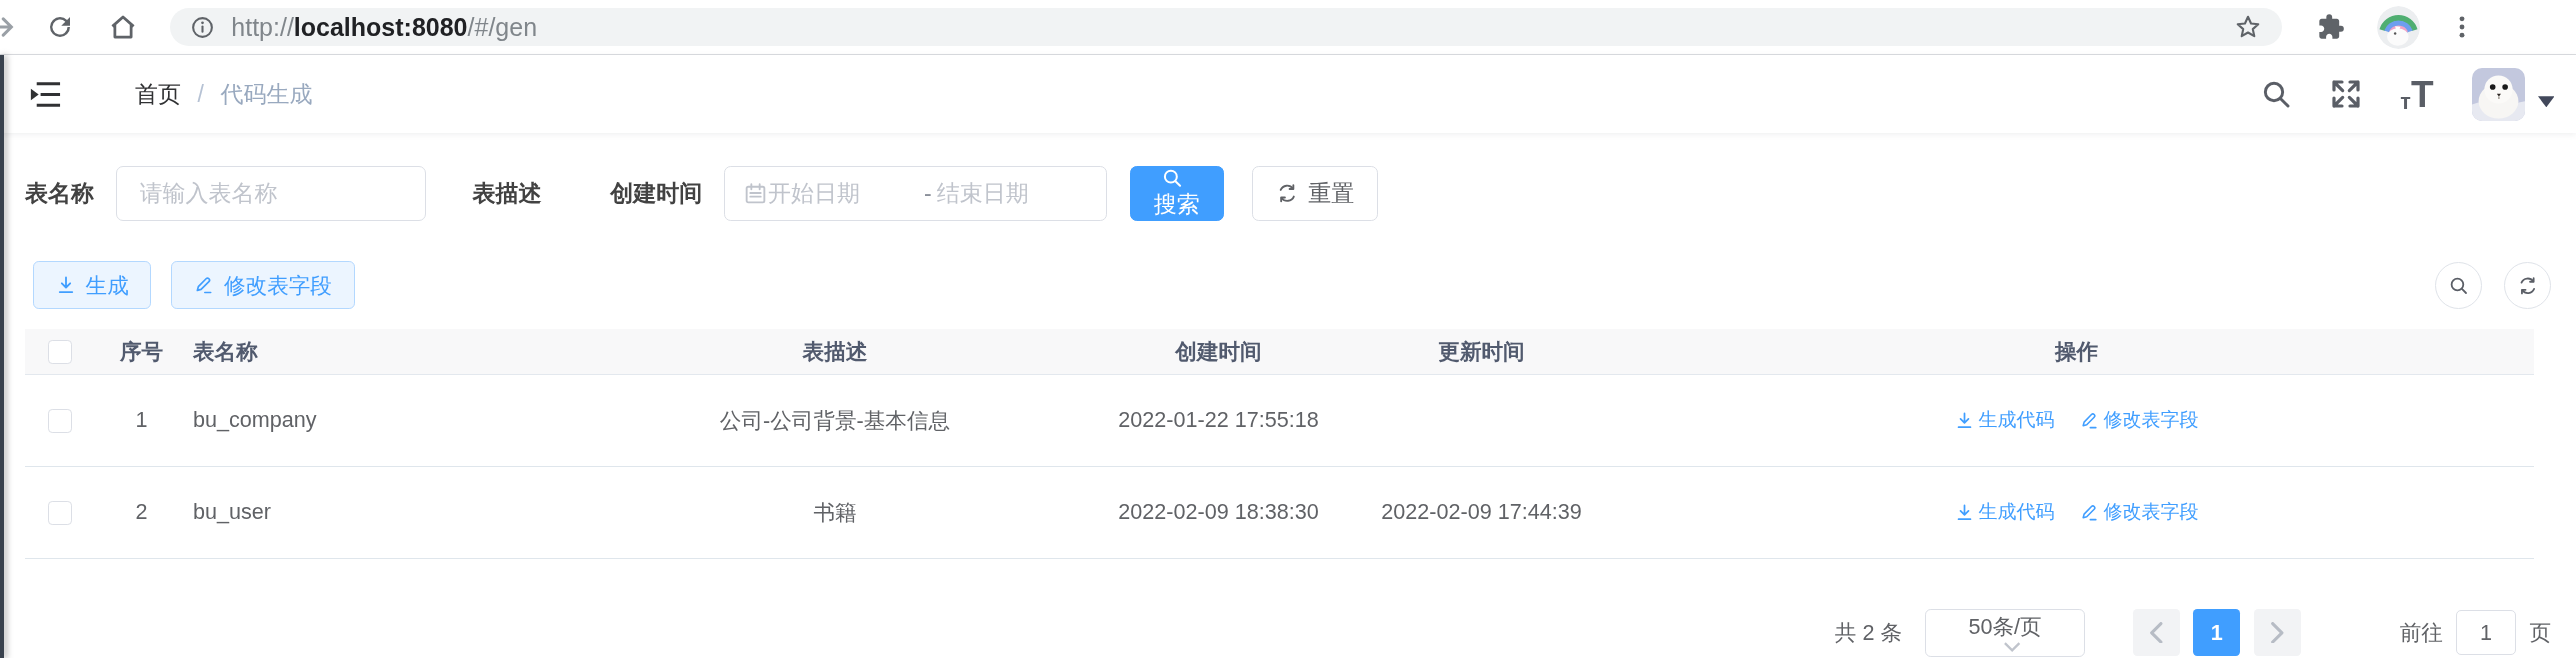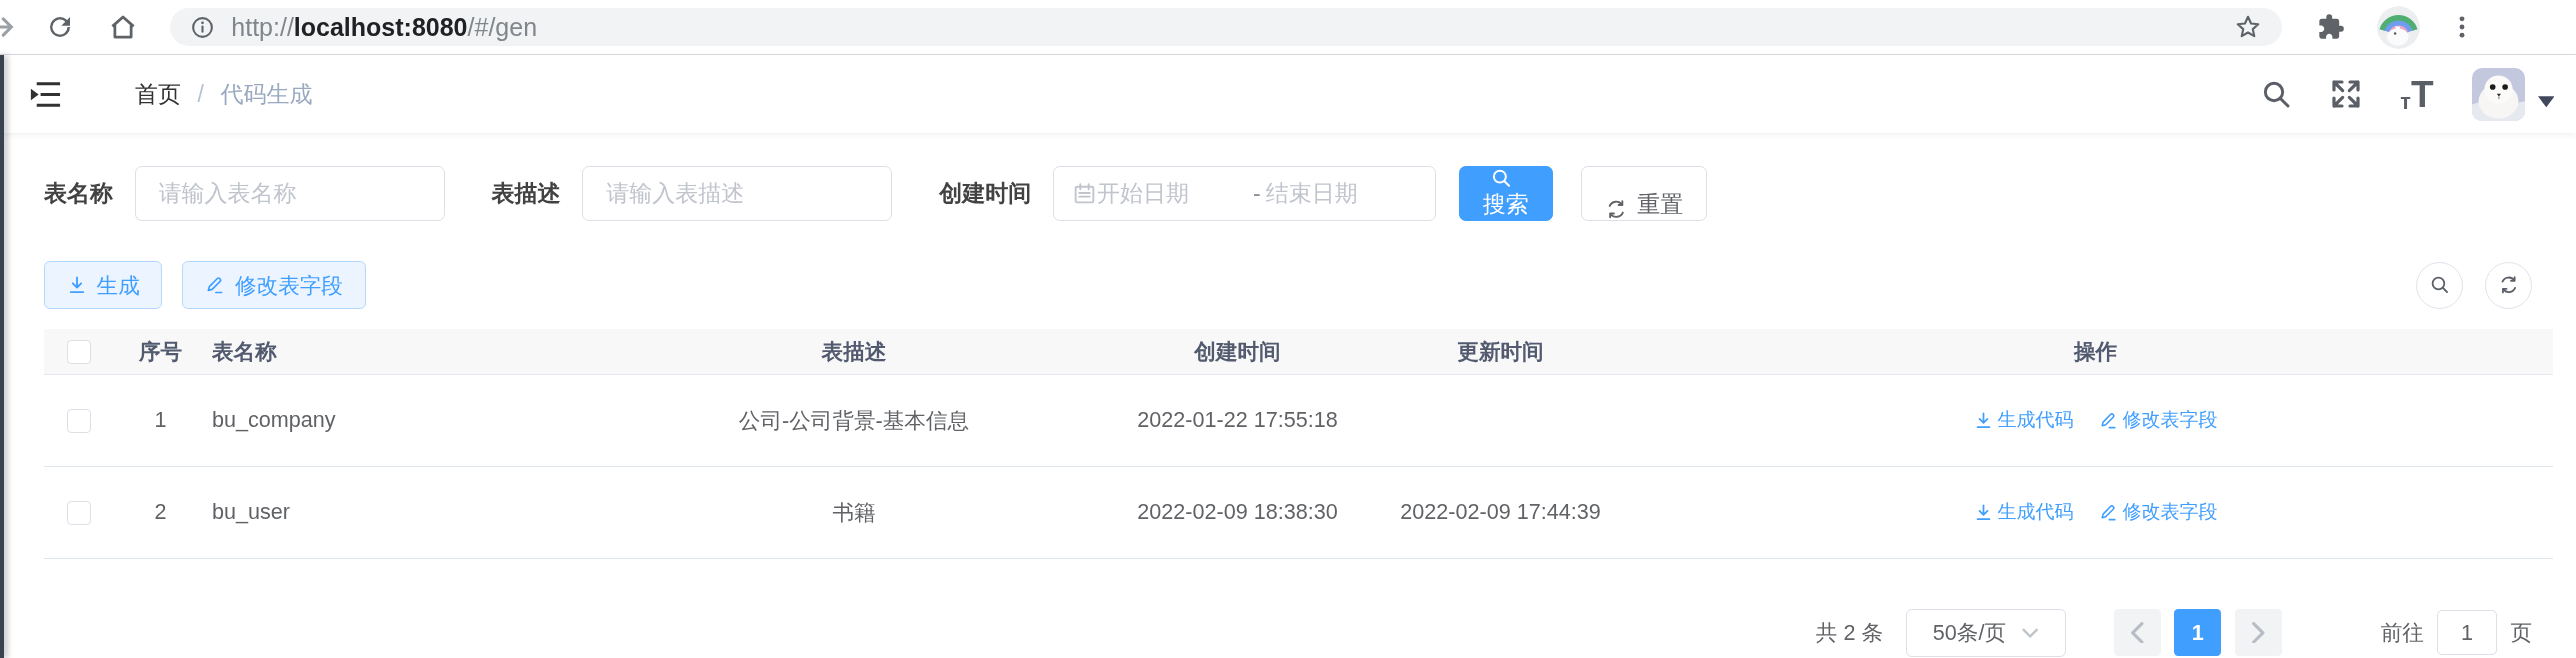--- a/index.html
+++ b/index.html
@@ -31,39 +31,39 @@
   .crumb-home { color:#303133; }
   .crumb-sep { color:#b6c2d4; margin:0 16.6px; }
   .crumb-current { color:#99a9bf; }
   .nav-spacer { flex:1; }
   .nav-right { display:flex; align-items:center; }
   .nav-right .tool-ic { width:32px; height:32px; color:#5a5e66; margin-left:38px; cursor:pointer; }
   .font-size-ic { margin-left:38px; color:#5a5e66; font-weight:700; cursor:pointer; display:flex; align-items:flex-end; font-size:33px; line-height:1; }
   .user-avatar { width:53px; height:53px; border-radius:10px; overflow:hidden; margin-left:38px; cursor:pointer; }
   .caret-ic { width:16.6px; height:11.6px; color:#42485b; margin-left:13.3px; margin-top:15px; cursor:pointer; }
 
-  .content { padding:0 44px; }
+  .content { padding:0 25px; }
 
   
   .form-row { margin-top:33px; display:flex; align-items:center; }
   .f-label { font-size:23px; font-weight:700; color:#424242; margin-right:21.6px; white-space:nowrap; }
   .f-input { width:310px; height:55px; border:1.7px solid #dcdfe6; border-radius:7px; font-size:23px; color:#606266; padding:0 23px; outline:none; font-family:"Liberation Sans",sans-serif; background:#fff; }
   .f-input::placeholder { color:#c0c4cc; }
   .gap { width:47px; flex:none; }
   .date-range { width:383px; height:55px; border:1.7px solid #dcdfe6; border-radius:6.7px; display:flex; align-items:center; padding:0 18.3px; }
   .date-range svg { width:25px; height:25px; color:#c0c4cc; flex:none; }
   .dr-text { flex:1; text-align:left; font-size:23px; color:#c0c4cc; white-space:nowrap; }
   .dr-sep { font-size:23px; color:#8a8f99; padding:0 5px; }
   .btn { display:inline-flex; align-items:center; justify-content:center; border-radius:6.7px; font-size:23px; cursor:pointer; white-space:nowrap; }
   .btn svg { width:22.5px; height:22.5px; margin-right:10px; }
   .btn-primary { background:#409eff; border:1.7px solid #409eff; color:#fff; height:55px; padding:0 23px; margin-left:23px;flex-direction:column; }
-  .btn-default { background:#fff; border:1.7px solid #dcdfe6; color:#606266; height:55px; padding:0 23px; margin-left:28px;align-items:flex-end; }
-
-  
-  .toolbar-row { margin-top:40px; display:flex; align-items:center; }
+  .btn-default { background:#fff; border:1.7px solid #dcdfe6; color:#606266; height:55px; padding:0 23px; margin-left:28px; }
+
+  
+  .toolbar-row { margin-top:40px; display:flex; align-items:flex-end;margin-left:8px; }
   .btn-plain { background:#ecf5ff; border:1.7px solid #b3d8ff; color:#409eff; height:48px; padding:0 21.6px; font-size:21.6px; border-radius:5.8px; }
   .btn-plain svg { width:20px; height:20px; }
   .btn-plain + .btn-plain { margin-left:20px; }
   .toolbar-right { margin-left:auto; display:flex; align-items:center; }
   .circle-btn { width:47px; height:47px; border-radius:50%; border:1.7px solid #dfe3e9; background:#fff; display:flex; align-items:center; justify-content:center; cursor:pointer; }
   .circle-btn + .circle-btn { margin-left:21.6px; }
   .circle-btn svg { width:21.6px; height:21.6px; color:#5a5e66; }
 
   
   table.grid { margin-top:20px; width:2509px; border-collapse:collapse; table-layout:fixed; font-size:21.6px; }
@@ -74,21 +74,21 @@
   .cell-name { padding-left:5px; }
   .checkbox { display:inline-block; width:24px; height:24px; border:1.7px solid #dcdfe6; border-radius:4.2px; background:#fff; vertical-align:middle; cursor:pointer; }
   .row-actions { display:flex; align-items:center; justify-content:center; }
   .link-btn { display:inline-flex; align-items:center; color:#409eff; font-size:19px; cursor:pointer; white-space:nowrap; }
   .link-btn svg { width:19px; height:19px; margin-right:5px; }
   .link-btn + .link-btn { margin-left:25px; }
 
   
   .pagination { margin-top:50px; display:flex; align-items:center; justify-content:flex-end; font-size:21.6px; color:#606266; }
   .pg-total { margin-right:23px; white-space:nowrap; }
-  .pg-size { width:160px; height:48px; border:1.7px solid #dcdfe6; border-radius:5.8px; display:flex; align-items:center; justify-content:center; cursor:pointer; color:#606266; }
+  .pg-size { width:160px; height:48px; border:1.7px solid #dcdfe6; border-radius:5.8px; display:flex; align-items:center; justify-content:center; cursor:pointer; color:#606266;flex-direction:column; }
   .pg-size svg { width:18.3px; height:11.6px; color:#c0c4cc; margin-left:15px; }
   .pg-arrow { width:47px; height:47px; border-radius:4.2px; background:#f2f3f5; display:flex; align-items:center; justify-content:center; cursor:pointer; }
   .pg-arrow svg { width:16.6px; height:21.6px; color:#b7bcc5; }
   .pg-prev { margin-left:48px; }
   .pg-page { width:47px; height:47px; border-radius:4.2px; background:#409eff; color:#fff; font-weight:700; display:flex; align-items:center; justify-content:center; margin:0 13.3px; cursor:pointer; }
   .pg-goto { margin-left:99px; white-space:nowrap; }
   .pg-input { width:60px; height:45px; border:1.7px solid #dcdfe6; border-radius:5px; text-align:center; font-size:21.6px; color:#606266; margin:0 13.3px; outline:none; font-family:"Liberation Sans",sans-serif; }
 </style>
 </head>
 <body>
@@ -184,21 +184,20 @@
     </div>
   </div>
 
   <div class="content">
 
     <div class="form-row">
       <span class="f-label">表名称</span>
       <input class="f-input" placeholder="请输入表名称" style="">
       <span class="gap"></span>
       <span class="f-label">表描述</span>
-      <input class="f-input" placeholder="请输入表描述" style="">
       <span class="gap"></span>
       <span class="f-label">创建时间</span>
       <div class="date-range">
         <svg viewBox="0 0 24 24" fill="none" stroke="currentColor" stroke-width="1.8">
             <rect x="3.5" y="5.5" width="17" height="15" rx="1.5"></rect>
             <path d="M8 3v5M16 3v5M7 11.5h10M7 15h10" stroke-linecap="round"></path>
           </svg>
         <span class="dr-text">开始日期</span>
         <span class="dr-sep">-</span>
         <span class="dr-text">结束日期</span>

